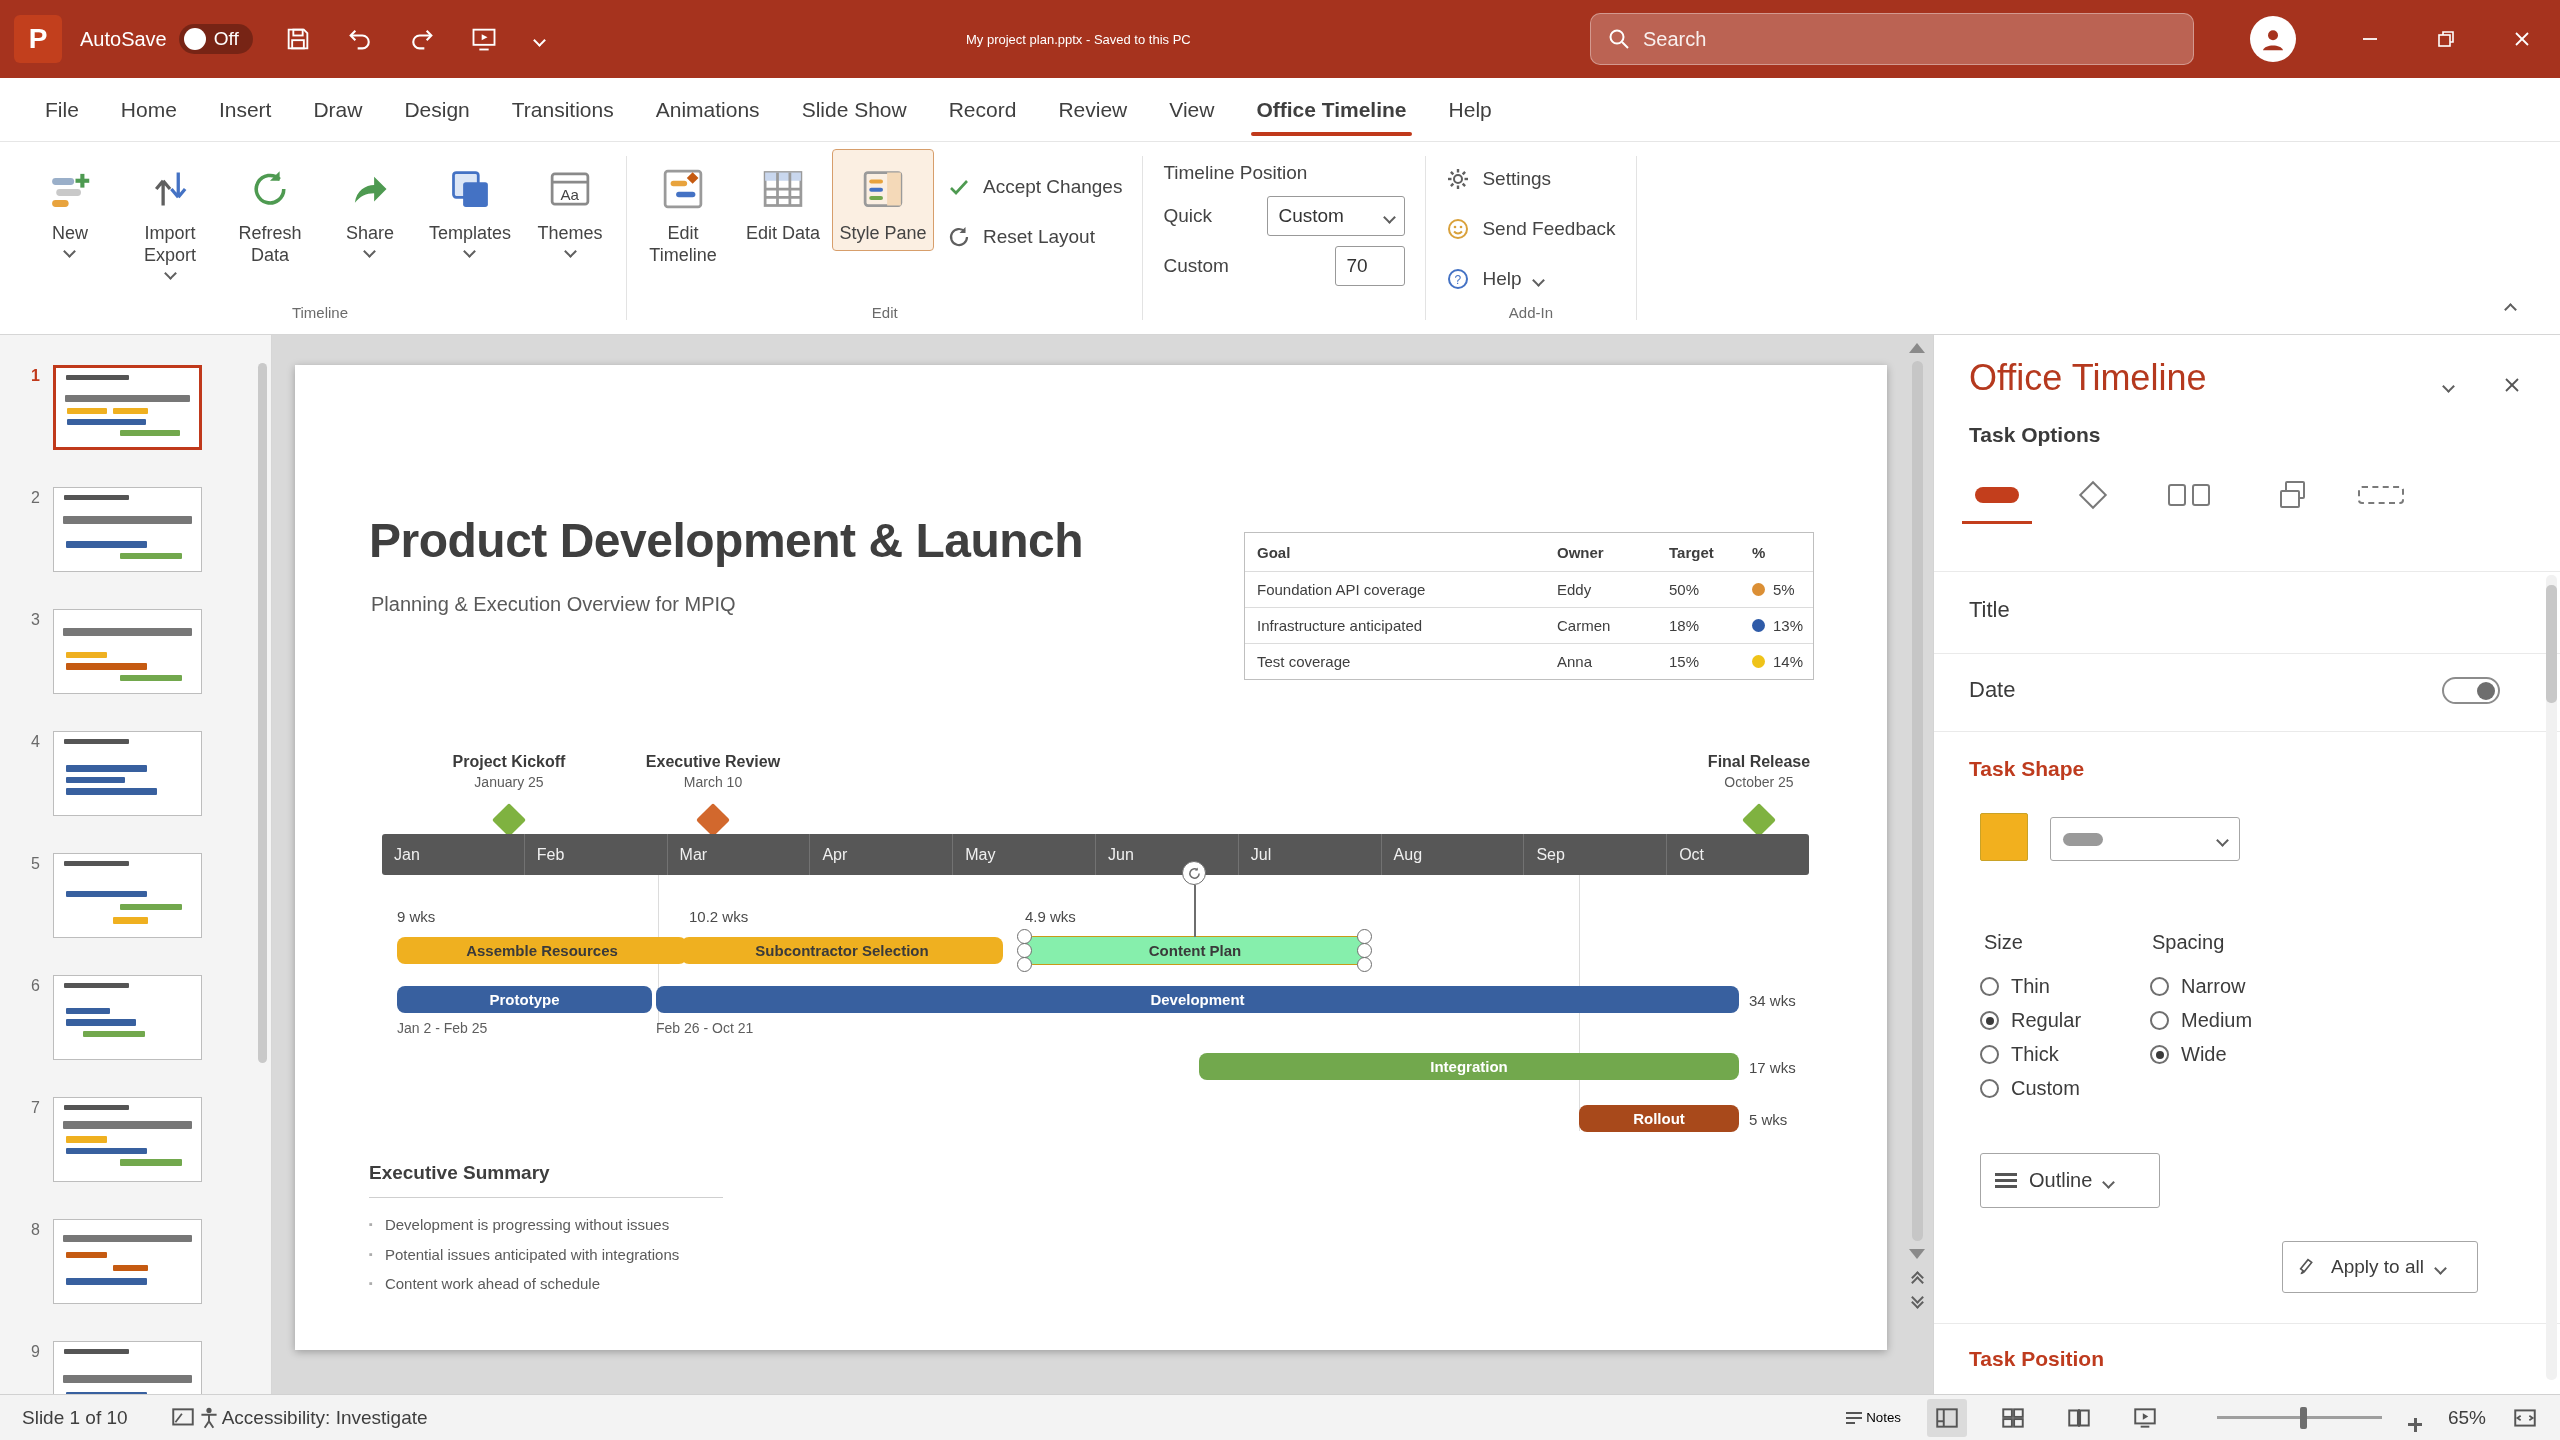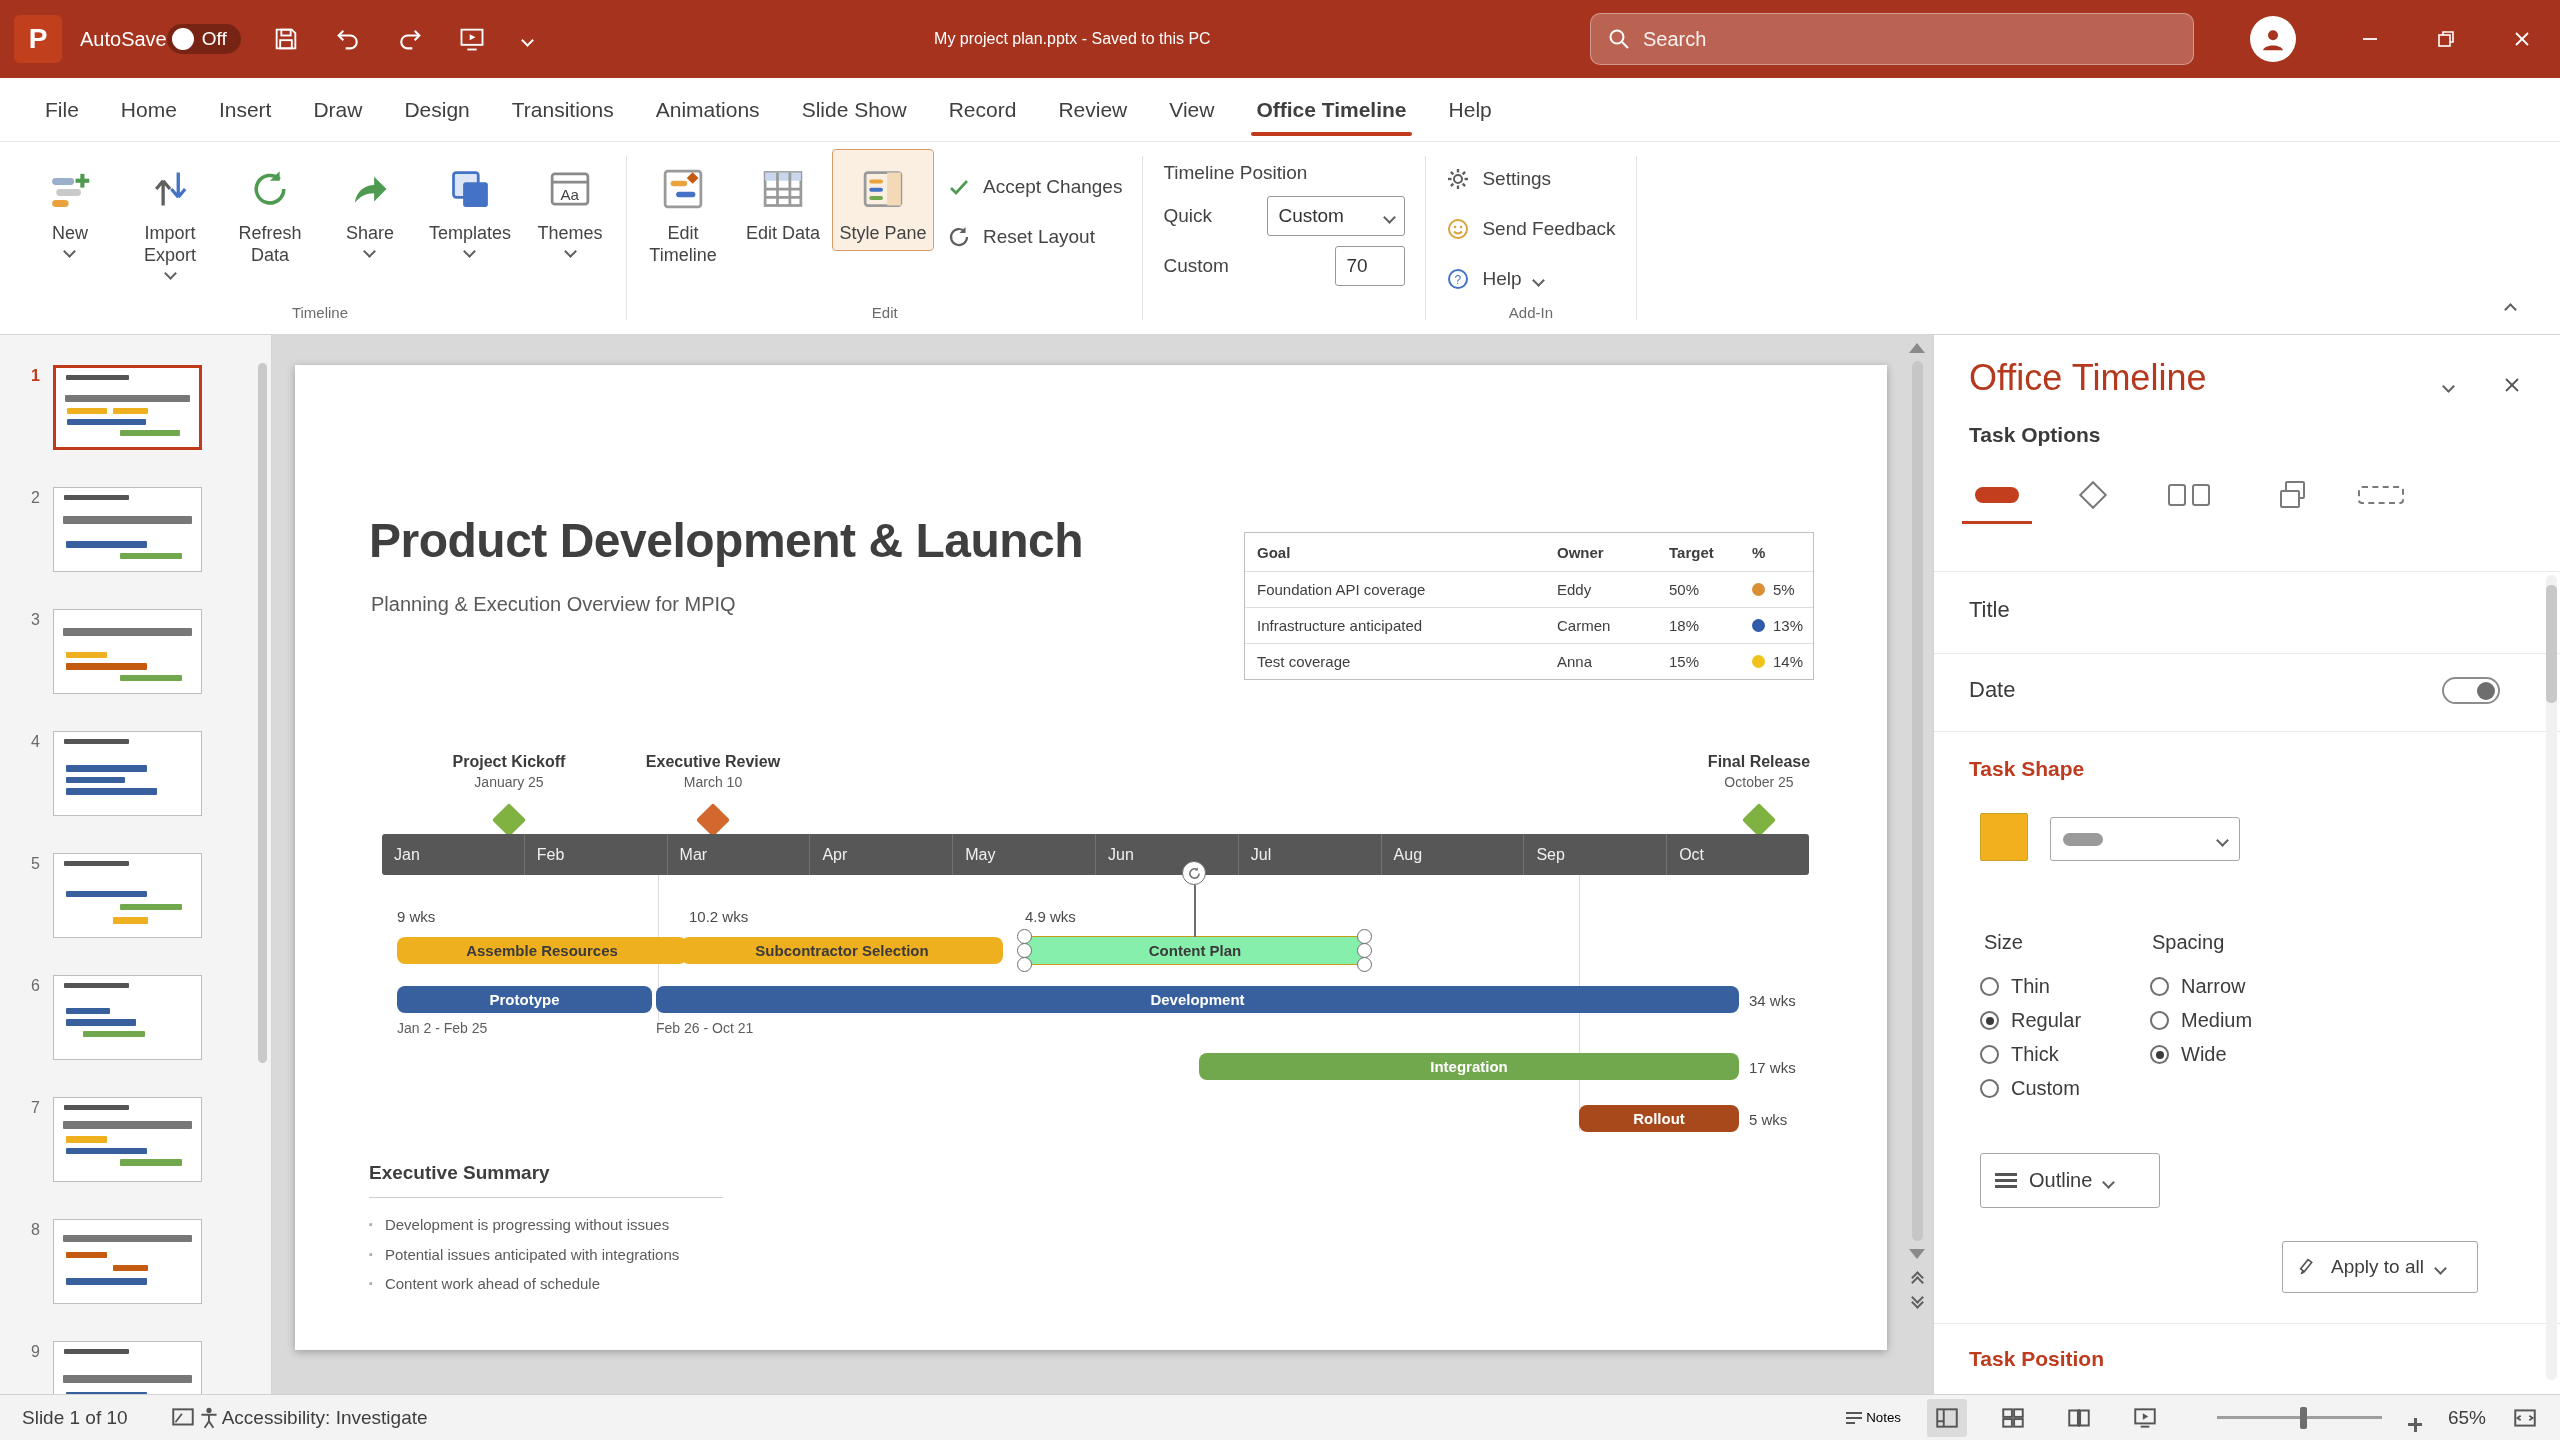--- a/index.html
+++ b/index.html
@@ -7,27 +7,27 @@
   font-family:"Liberation Sans","DejaVu Sans",sans-serif;-webkit-user-select:none}
 button{font-family:inherit;border:none;background:none;cursor:default;padding:0}
 svg{display:block}
 
 
 .titlebar{position:absolute;top:0;left:0;width:2560px;height:78px;background:#A6331E;
   display:flex;align-items:center;color:#fff}
 .tb-left{display:flex;align-items:center;gap:8px;padding-left:14px}
 .app-logo{width:48px;height:48px;background:#C23F1D;border-radius:6px;display:flex;align-items:center;
   justify-content:center;font-size:28px;font-weight:bold;color:#fff}
-.autosave{display:flex;align-items:center;margin:0 10px;font-size:20px}
+.autosave{display:flex;align-items:center;gap:12px;margin:0 10px;font-size:20px}
 .as-pill{display:flex;align-items:center;gap:8px;background:rgba(0,0,0,.28);border-radius:16px;
   padding:4px 14px 4px 5px;font-size:19px}
 .as-knob{width:22px;height:22px;border-radius:50%;background:#fff}
 .tb-btn{width:54px;height:54px;display:flex;align-items:center;justify-content:center;border-radius:4px}
 .tb-chev{margin-left:-6px}
-.tb-title{flex:1;text-align:center;font-size:16px;color:#fff;white-space:nowrap}
+.tb-title{flex:1;text-align:center;font-size:13px;color:#fff;white-space:nowrap}
 .tb-right{display:flex;align-items:center}
 .searchbox{width:604px;height:52px;background:rgba(255,255,255,.24);border:1px solid rgba(255,255,255,.35);
   border-radius:10px;display:flex;align-items:center;padding:0 16px;gap:12px;margin-right:56px}
 .searchbox input{flex:1;background:transparent;border:none;outline:none;color:#fff;font-size:20px}
 .searchbox input::placeholder{color:rgba(255,255,255,.9)}
 .avatar{width:46px;height:46px;border-radius:50%;background:#fff;display:flex;align-items:center;
   justify-content:center;margin-right:36px}
 .win-btn{width:76px;height:78px;display:flex;align-items:center;justify-content:center}
 
 

